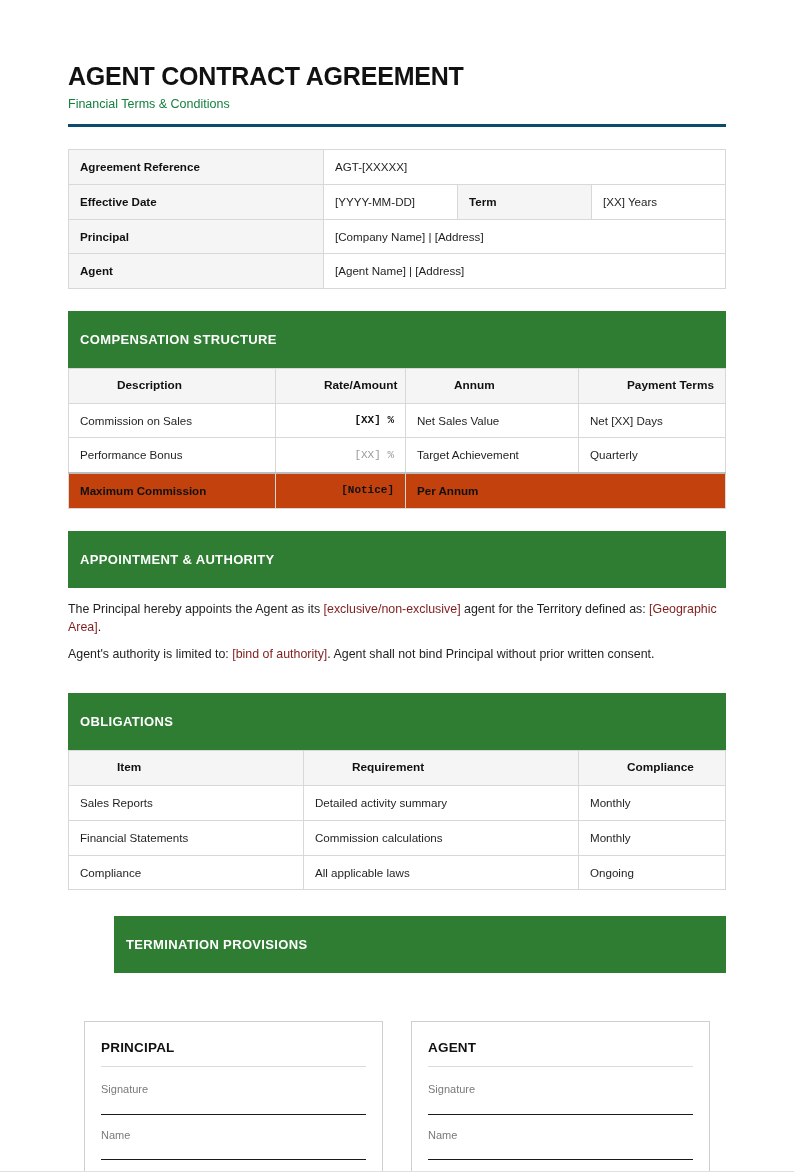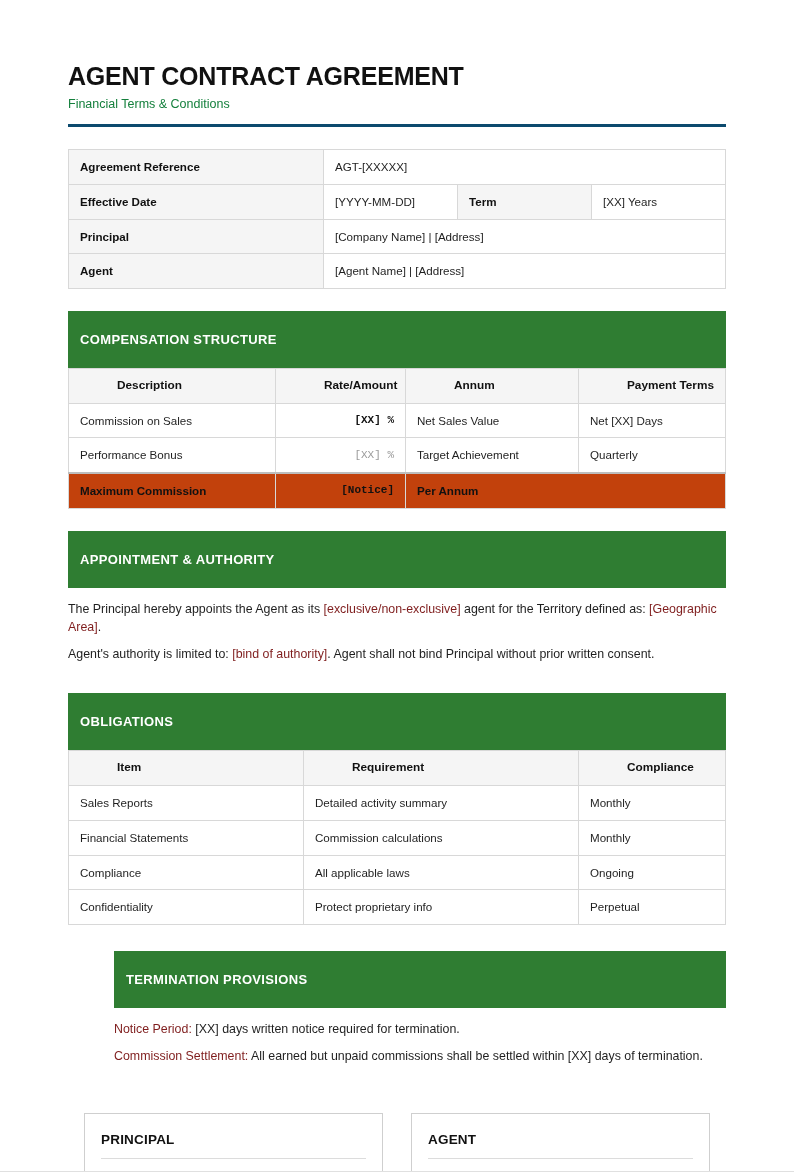--- a/index.html
+++ b/index.html
@@ -259,35 +259,26 @@
         <tr>
           <td>Financial Statements</td>
           <td>Commission calculations</td>
           <td>Monthly</td>
         </tr>
         <tr>
           <td>Compliance</td>
           <td>All applicable laws</td>
           <td>Ongoing</td>
         </tr>
-        <tr>
-          <td>Confidentiality</td>
-          <td>Protect proprietary info</td>
-          <td>Perpetual</td>
-        </tr>
       </tbody>
     </table>
   </div>
 
   <div class="section-block" style="margin-top:26px;margin-left:46px;">
     <div class="section-band">TERMINATION PROVISIONS</div>
-    <div class="para-wrap">
-      <p class="para"><b>Notice Period:</b><span> [XX] days written notice required for termination.</span></p>
-      <p class="para"><b>Commission Settlement:</b><span> All earned but unpaid commissions shall be settled within [XX] days of termination.</span></p>
-    </div>
   </div>
 
   <div class="sig-area">
 
     <div class="sig-box">
       <div class="sig-title">PRINCIPAL</div>
       <div class="sig-field">
         <div class="sig-label">Signature</div>
         <div class="sig-line"></div>
       </div>

